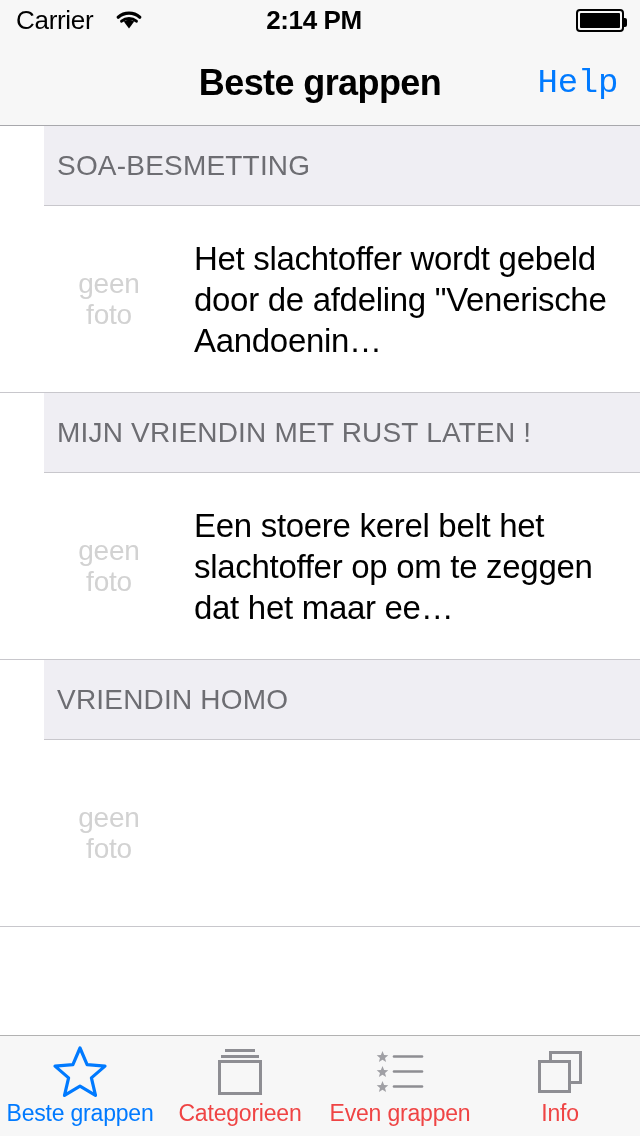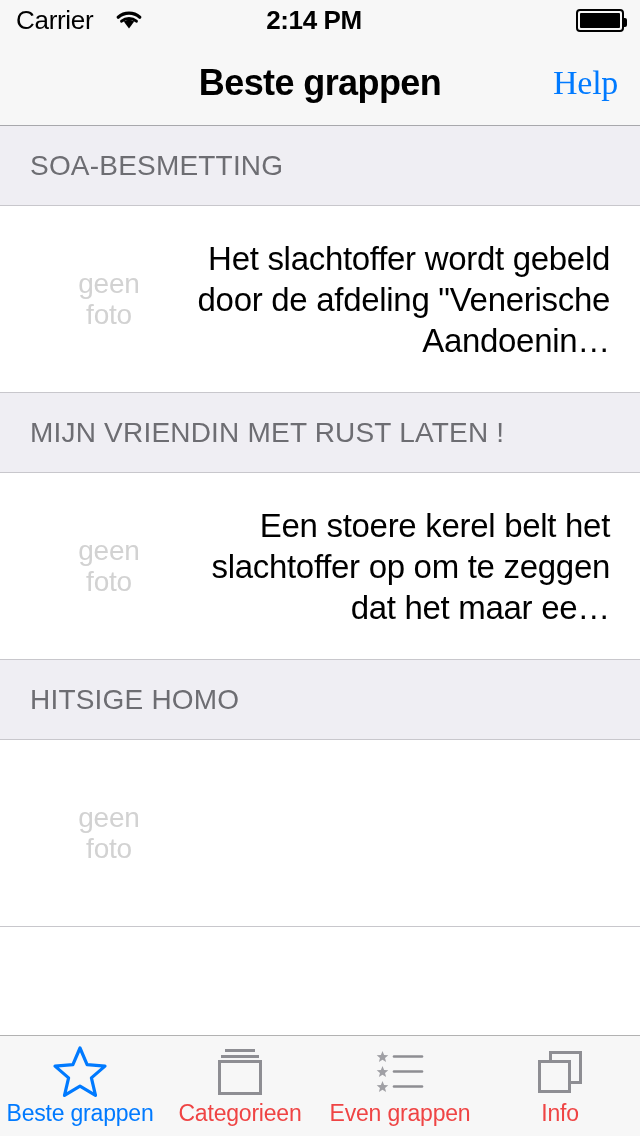--- a/index.html
+++ b/index.html
@@ -122,58 +122,58 @@
     position: relative;
     z-index: 2;
   }
 
   .nav-button {
     font-size: 34px;
     color: #007aff;
     letter-spacing: -0.3px;
     background: none;
     border: none;
-    font-family: Liberation Serif, serif;
+    font-family: Liberation Mono, monospace;
     cursor: pointer;
     padding: 0;
   }
 
   
   .table-view {
     flex: 1 1 auto;
     overflow: hidden;
     background: #ffffff;
     position: relative;
   }
 
   .section-header {
     height: 80px;
     background: #efeef3;
     border-bottom: 1px solid #c8c7cc;
     display: flex;
     align-items: center;
-    padding: 0 30px;
+    padding: 0 13px;
+    margin-left: 44px;
   }
 
   .section-header-label {
     font-size: 28px;
     color: #6d6d72;
     letter-spacing: 0.2px;
     white-space: nowrap;
     overflow: hidden;
   }
 
   .cell {
     height: 187px;
     background: #ffffff;
     border-bottom: 1px solid #c8c7cc;
     display: flex;
     align-items: center;
     padding: 0 0 0 0;
-    text-align: right;
   }
 
   .cell-thumb {
     flex: 0 0 194px;
     height: 100%;
     display: flex;
     flex-direction: column;
     align-items: center;
     justify-content: center;
     padding-left: 24px;
@@ -300,21 +300,21 @@
       <div class="cell-thumb">
         <div class="thumb-placeholder">
           <span>geen</span>
           <span>foto</span>
         </div>
       </div>
       <div class="cell-text">Een stoere kerel belt het slachtoffer op om te zeggen dat het maar ee…</div>
     </div>
 
     <div class="section-header">
-      <span class="section-header-label">HITSIGE HOMO</span>
+      <span class="section-header-label">VRIENDIN HOMO</span>
     </div>
     <div class="cell">
       <div class="cell-thumb">
         <div class="thumb-placeholder">
           <span>geen</span>
           <span>foto</span>
         </div>
       </div>
     </div>
 

